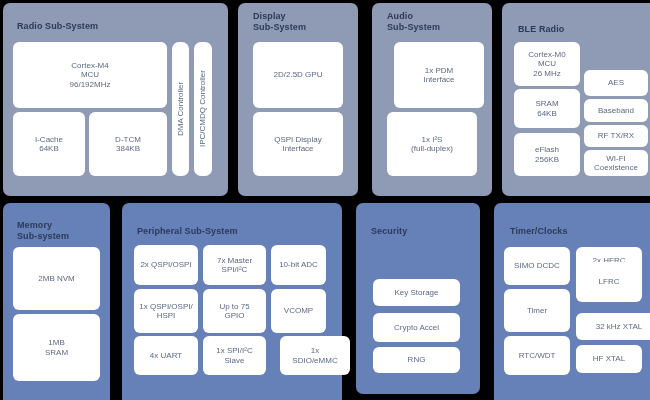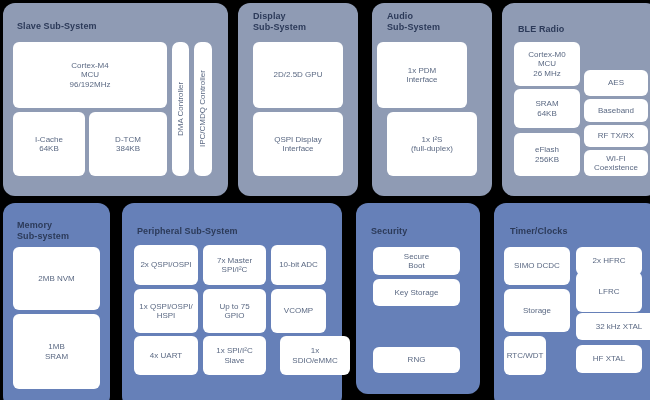--- a/index.html
+++ b/index.html
@@ -1,37 +1,37 @@
 <!DOCTYPE html>
 <html><head>
 <meta charset="utf-8">
 <style>
   html,body{margin:0;padding:0;}
   body{width:650px;height:400px;background:#000;overflow:hidden;
        font-family:"Liberation Sans",sans-serif;}
   #canvas{position:relative;width:650px;height:400px;background:#000;}
-  .block{position:absolute;border-radius:12px;box-sizing:border-box;}
+  .block{position:absolute;border-radius:7px;box-sizing:border-box;}
   .block.top{background:#8f9bb4;}
   .block.bottom{background:#6680b8;}
   .title{position:absolute;font-size:9px;font-weight:bold;color:#2c3a59;
          line-height:11px;white-space:pre-line;letter-spacing:.1px;}
   .box{position:absolute;background:#fff;border-radius:6px;
        display:flex;align-items:center;justify-content:center;
        text-align:center;font-size:8px;line-height:9.5px;color:#5b6983;
        white-space:pre-line;}
   .vstrip{writing-mode:vertical-rl;transform:rotate(180deg);
           border-radius:7px;line-height:1;}
 </style>
 </head>
 <body>
 
 <div id="canvas">
 
   <div class="block top" style="left:3px;top:3px;width:225px;height:193px">
-    <div class="title" style="left:14px;top:18px">Slave Sub-System</div>
+    <div class="title" style="left:14px;top:18px">Radio Sub-System</div>
     <div class="box" style="left:10px;top:39px;width:154px;height:66px">Cortex-M4
 MCU
 96/192MHz</div>
     <div class="box" style="left:10px;top:109px;width:72px;height:64px">I-Cache
 64KB</div>
     <div class="box" style="left:86px;top:109px;width:78px;height:64px">D-TCM
 384KB</div>
     <div class="box vstrip" style="left:169px;top:39px;width:17px;height:134px">DMA Controller</div>
     <div class="box vstrip" style="left:191px;top:39px;width:18px;height:134px">IPC/CMDQ Controller</div>
   </div>
@@ -40,21 +40,21 @@
     <div class="title" style="left:15px;top:8px">Display
 Sub-System</div>
     <div class="box" style="left:15px;top:39px;width:90px;height:66px">2D/2.5D GPU</div>
     <div class="box" style="left:15px;top:109px;width:90px;height:64px">QSPI Display
 Interface</div>
   </div>
 
   <div class="block top" style="left:372px;top:3px;width:120px;height:193px">
     <div class="title" style="left:15px;top:8px">Audio
 Sub-System</div>
-    <div class="box" style="left:5px;top:39px;width:90px;height:66px">1x PDM
+    <div class="box" style="left:22px;top:39px;width:90px;height:66px">1x PDM
 Interface</div>
     <div class="box" style="left:15px;top:109px;width:90px;height:64px">1x I²S
 (full-duplex)</div>
   </div>
 
   <div class="block top" style="left:502px;top:3px;width:156px;height:193px">
     <div class="title" style="left:16px;top:21px">BLE Radio</div>
     <div class="box" style="left:12px;top:39px;width:66px;height:44px">Cortex-M0
 MCU
 26 MHz</div>
@@ -66,21 +66,21 @@
     <div class="box" style="left:82px;top:67px;width:64px;height:26px">AES</div>
     <div class="box" style="left:82px;top:122px;width:64px;height:22px">RF TX/RX</div>
     <div class="box" style="left:82px;top:147px;width:64px;height:26px">WI-FI
 Coexistence</div>
   </div>
 
   <div class="block bottom" style="left:3px;top:203px;width:107px;height:205px">
     <div class="title" style="left:14px;top:17px">Memory
 Sub-system</div>
     <div class="box" style="left:10px;top:44px;width:87px;height:63px">2MB NVM</div>
-    <div class="box" style="left:10px;top:111px;width:87px;height:75px">1MB
+    <div class="box" style="left:10px;top:111px;width:87px;height:67px">1MB
 SRAM</div>
   </div>
 
   <div class="block bottom" style="left:122px;top:203px;width:220px;height:205px">
     <div class="title" style="left:15px;top:23px">Peripheral Sub-System</div>
     <div class="box" style="left:12px;top:42px;width:64px;height:40px">2x QSPI/OSPI</div>
     <div class="box" style="left:81px;top:42px;width:63px;height:40px">7x Master
 SPI/I²C</div>
     <div class="box" style="left:149px;top:42px;width:55px;height:40px">10-bit ADC</div>
     <div class="box" style="left:12px;top:86px;width:64px;height:44px">1x QSPI/OSPI/
@@ -90,30 +90,29 @@
     <div class="box" style="left:149px;top:86px;width:55px;height:44px">VCOMP</div>
     <div class="box" style="left:12px;top:133px;width:64px;height:39px">4x UART</div>
     <div class="box" style="left:81px;top:133px;width:63px;height:39px">1x SPI/I²C
 Slave</div>
     <div class="box" style="left:158px;top:133px;width:70px;height:39px">1x
 SDIO/eMMC</div>
   </div>
 
   <div class="block bottom" style="left:356px;top:203px;width:124px;height:191px">
     <div class="title" style="left:15px;top:23px">Security</div>
-    <div class="box" style="left:17px;top:44px;width:87px;height:28px">Secure
-Boot</div>
     <div class="box" style="left:17px;top:76px;width:87px;height:27px">Key Storage</div>
+    <div class="box" style="left:17px;top:110px;width:87px;height:29px">Crypto Accel</div>
     <div class="box" style="left:17px;top:144px;width:87px;height:26px">RNG</div>
   </div>
 
   <div class="block bottom" style="left:494px;top:203px;width:164px;height:205px">
     <div class="title" style="left:16px;top:23px">Timer/Clocks</div>
     <div class="box" style="left:10px;top:44px;width:66px;height:38px">SIMO DCDC</div>
-    <div class="box" style="left:10px;top:86px;width:66px;height:43px">Storage</div>
-    <div class="box" style="left:10px;top:133px;width:42px;height:39px">RTC/WDT</div>
+    <div class="box" style="left:10px;top:86px;width:66px;height:43px">Timer</div>
+    <div class="box" style="left:10px;top:133px;width:66px;height:39px">RTC/WDT</div>
     <div class="box" style="left:82px;top:44px;width:66px;height:28px">2x HFRC</div>
-    <div class="box" style="left:82px;top:69px;width:66px;height:40px">LFRC</div>
+    <div class="box" style="left:82px;top:59px;width:66px;height:40px">LFRC</div>
     <div class="box" style="left:82px;top:110px;width:86px;height:27px">32 kHz XTAL</div>
     <div class="box" style="left:82px;top:142px;width:66px;height:28px">HF XTAL</div>
   </div>
 
 </div>
 
 </body></html>

